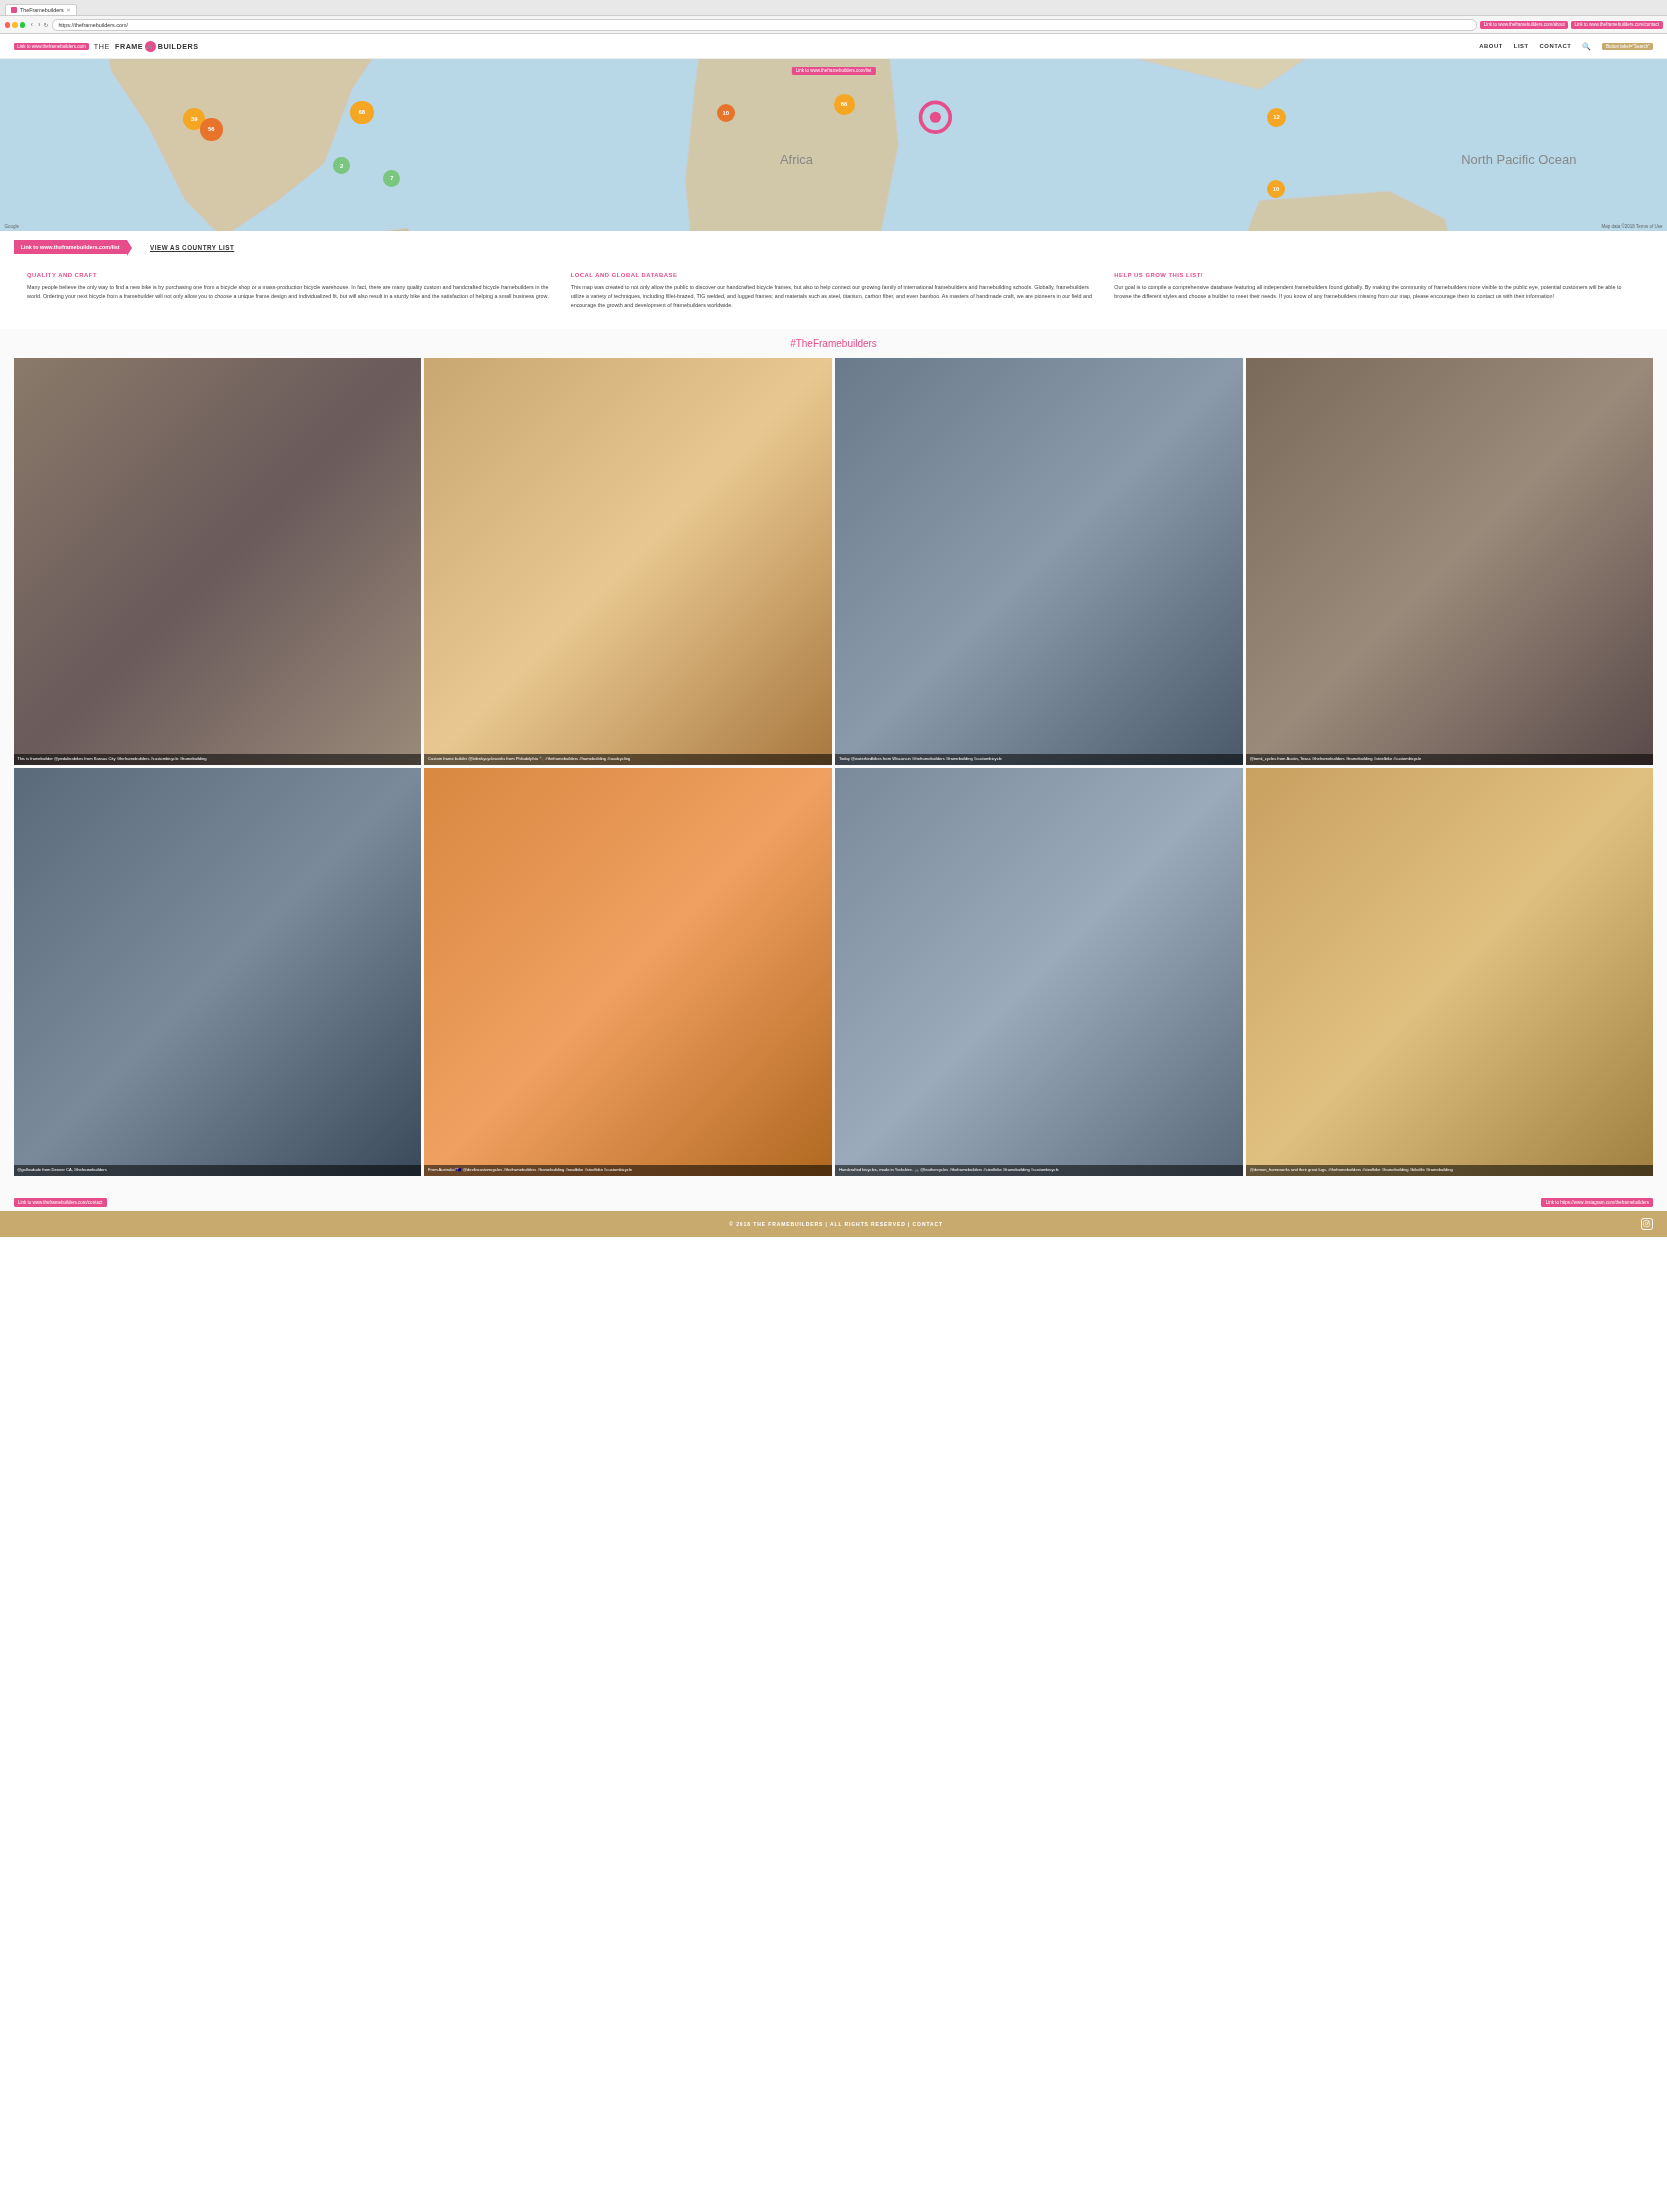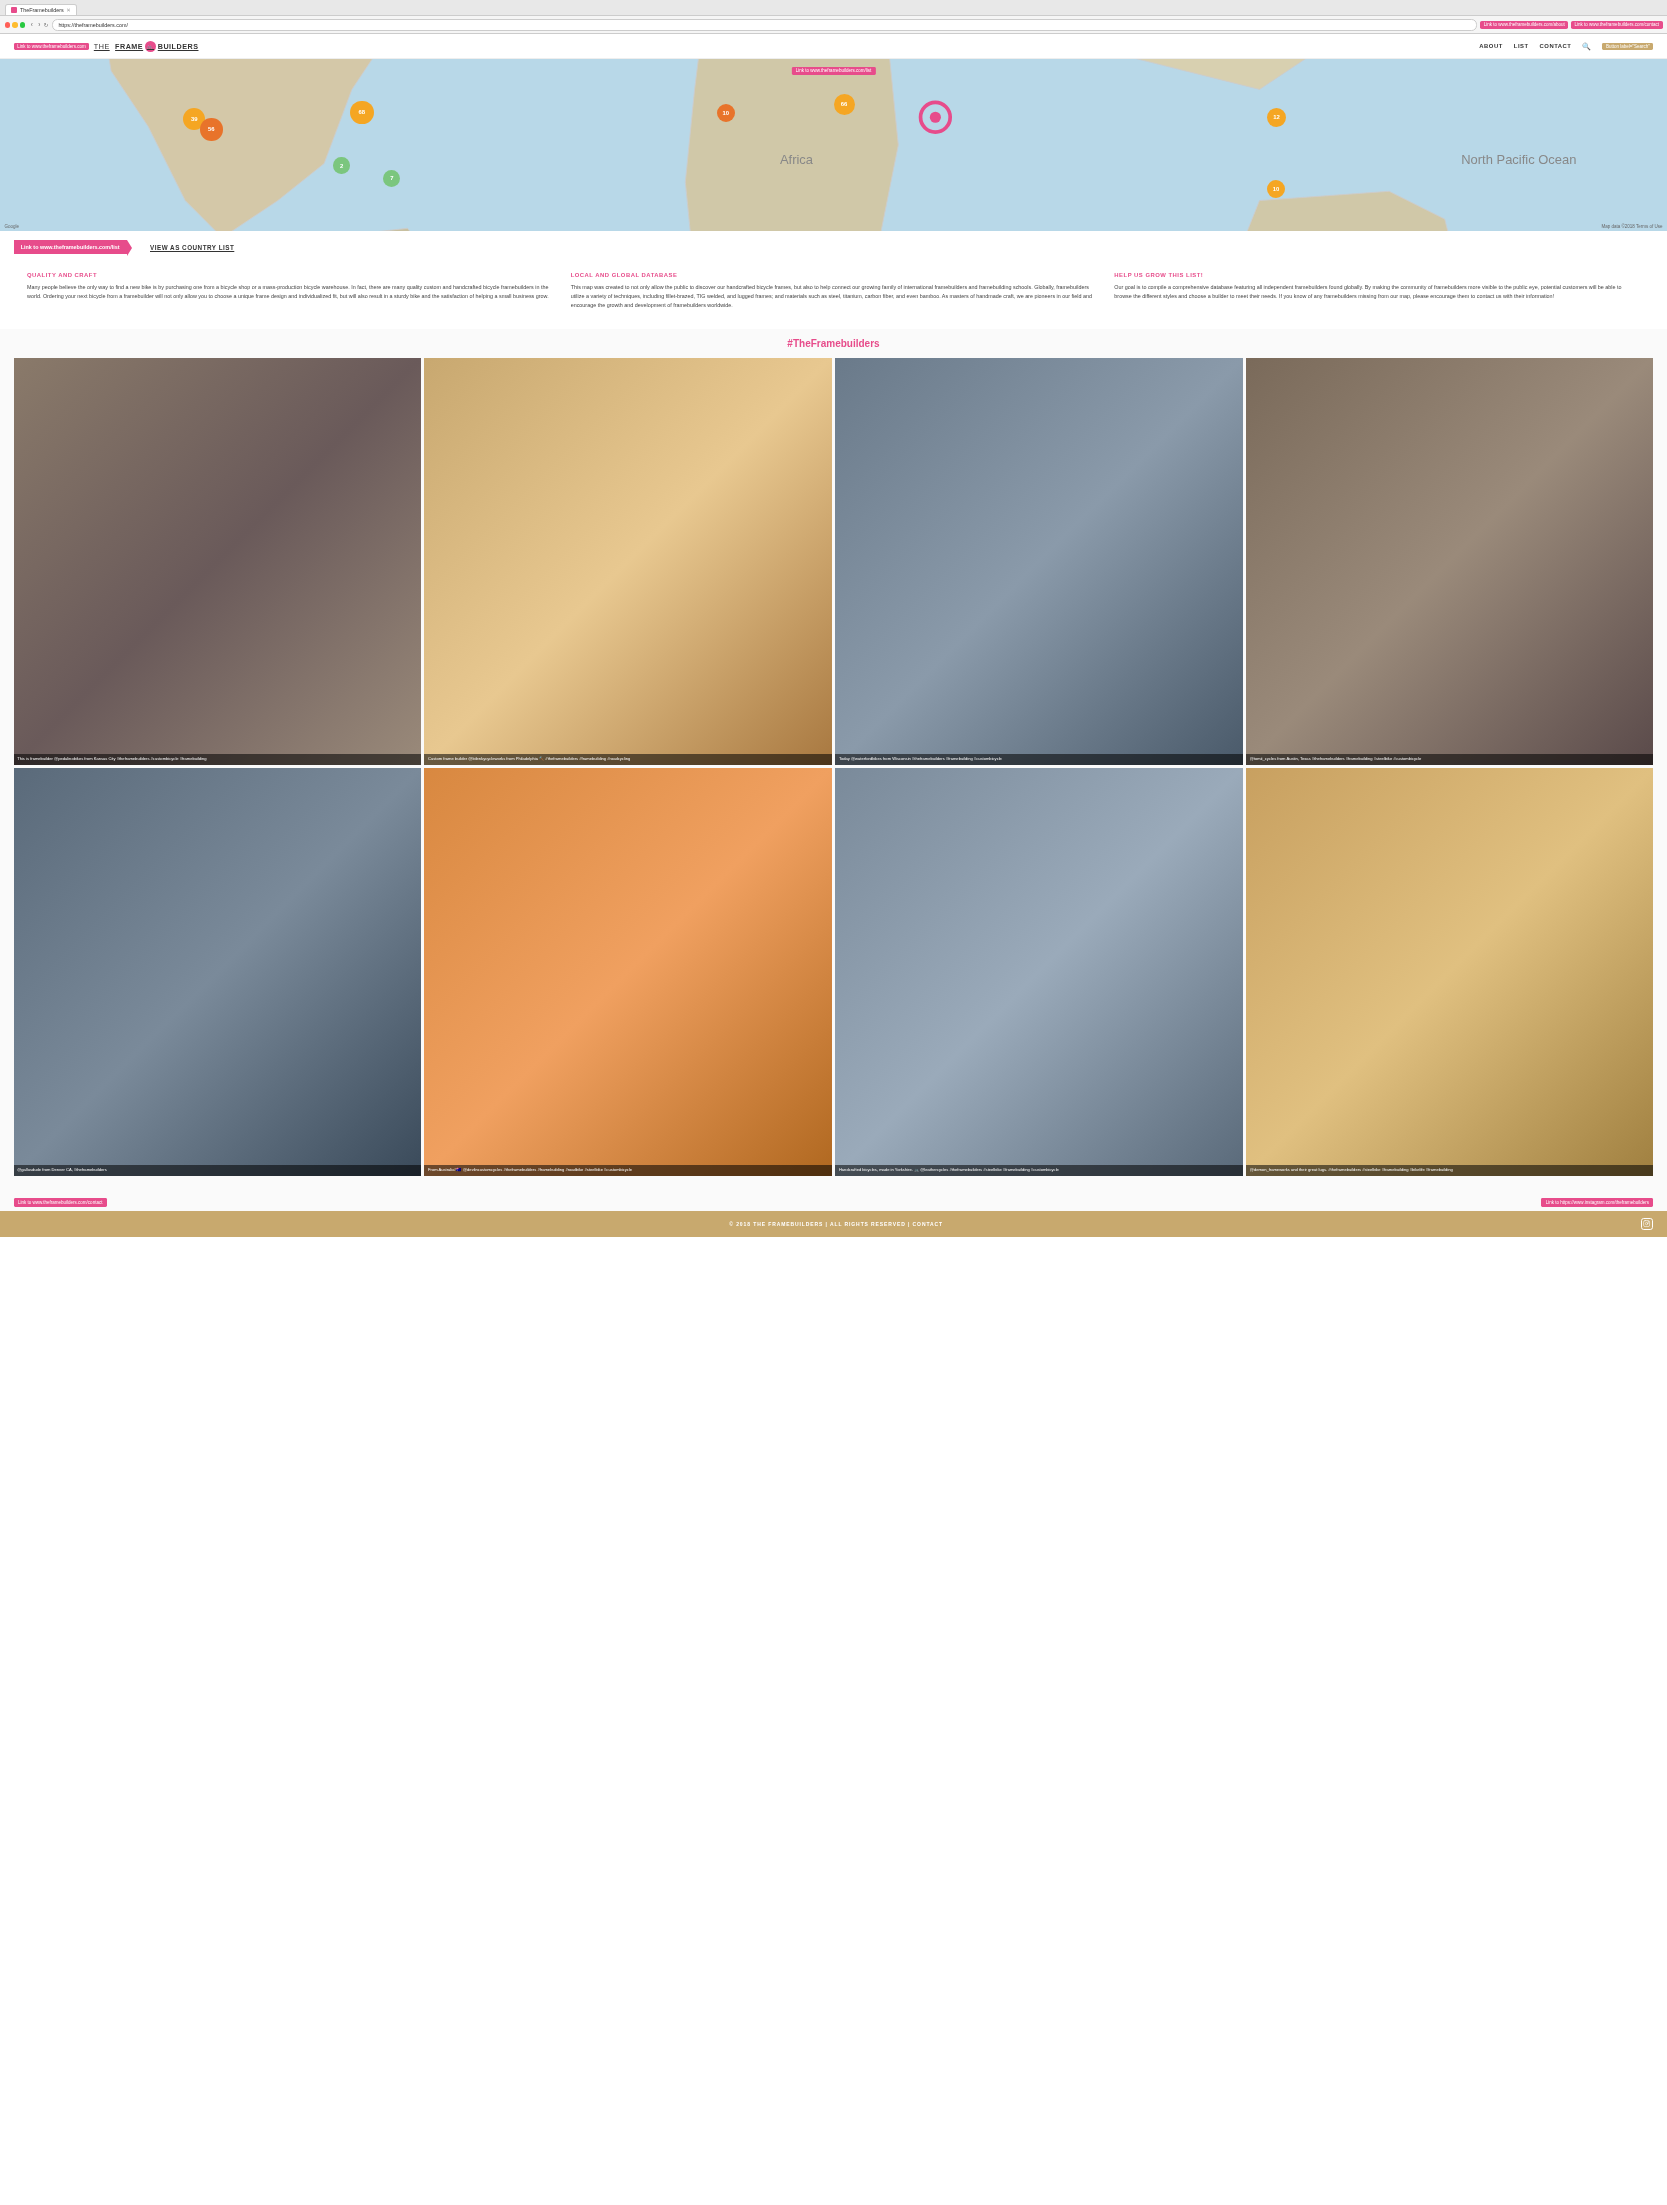--- a/index.html
+++ b/index.html
@@ -91,21 +91,20 @@
     }
     .logo {
       display: flex;
       align-items: center;
       gap: 1.8px;
       font-weight: bold;
       font-size: 7.2px;
       letter-spacing: 0.5px;
       color: #333;
       text-transform: uppercase;
-      text-decoration: underline;
     }
     .logo-the { font-weight: 400; }
     .logo-frame { font-weight: 900; color: #333; }
     .logo-icon {
       background: #e74c8b;
       color: #fff;
       width: 11px;
       height: 11px;
       border-radius: 50%;
       display: flex;
@@ -248,21 +247,21 @@
     }
 
     
     .instagram-section {
       padding: 9px 13.6px 18px 13.6px;
       background: #fafafa;
     }
     .instagram-title {
       text-align: center;
       font-size: 10px;
-      font-weight: bold;
+      font-weight: normal;
       color: #e74c8b;
       margin-bottom: 9px;
     }
     .instagram-grid {
       display: grid;
       grid-template-columns: repeat(4, 1fr);
       gap: 3.6px;
     }
     .instagram-item {
       position: relative;

